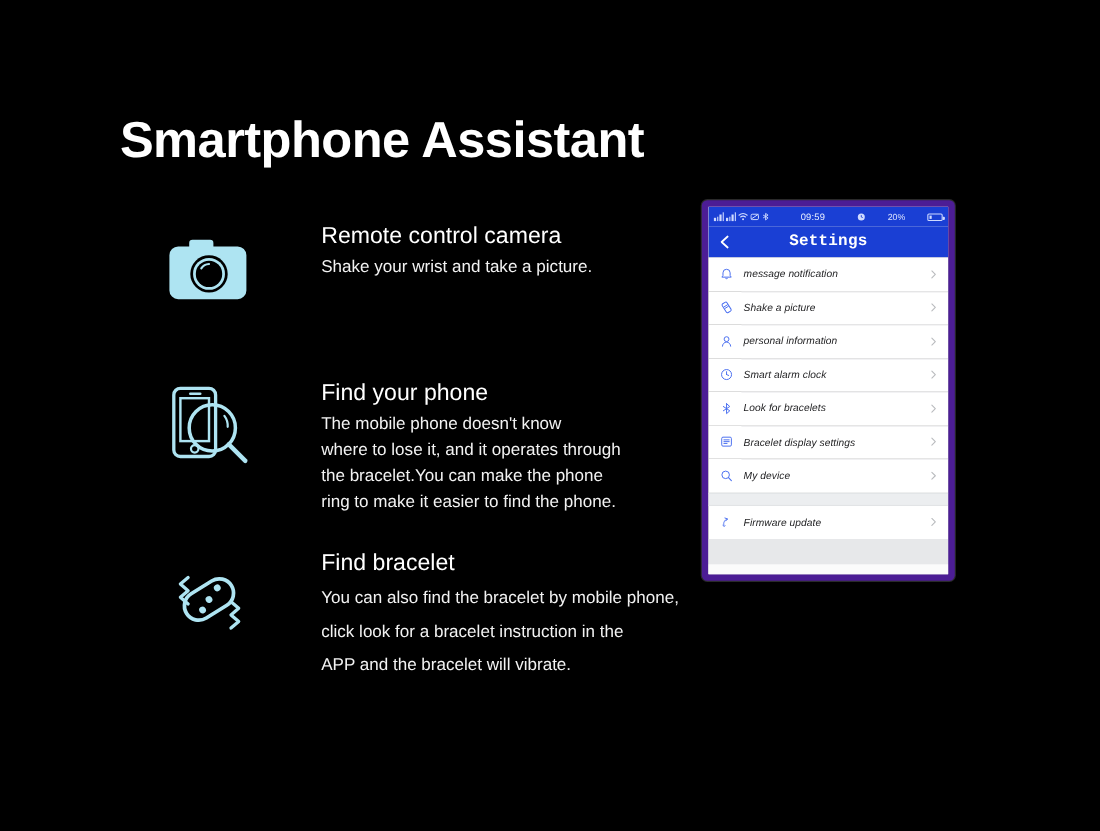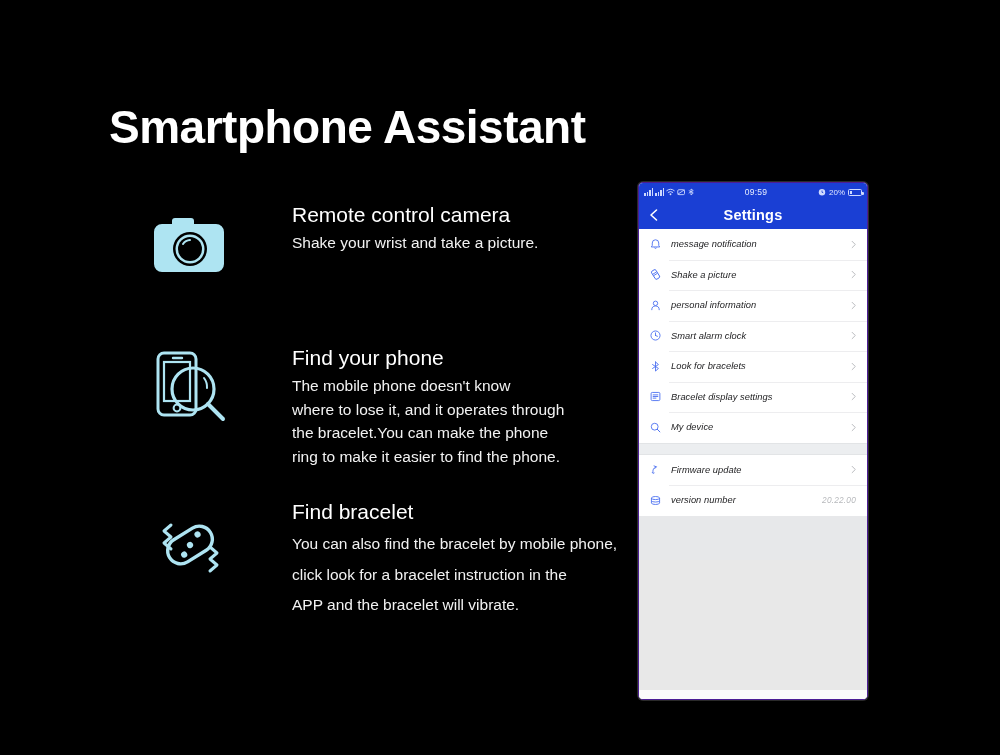--- a/index.html
+++ b/index.html
@@ -42,37 +42,37 @@
   #feat-camera .txt    { top: 3px; }
   #feat-findphone .txt { top: 4px; }
   #feat-bracelet .txt  { top: 0px; }
   #feat-bracelet p     { margin-top: 10px; }
   #feat-findphone p    { margin-top: 3px; }
   #feat-camera p       { margin-top: 3px; }
 
   
   .phone {
     position: absolute; left: 638px; top: 182px;
-    width: 230px; height: 518px;
+    width: 230px; height: 346px;
     background: #d9dadc;
-    border: 1px solid #4c1d95;
+    border: 6px solid #4c1d95;
     border-radius: 5px;
     overflow: hidden;
     box-shadow: 0 0 0 1px #2a2a2a;
   }
   .phone-inner { position: relative; width: 100%; height: 100%; background: #e8e8e8; }
 
   .statusbar {
     height: 18px; background: #1a3fd4;
     display: flex; align-items: center;
     padding: 0 5px; color: #dfe6ff; font-size: 8px;
   }
   .sb-left  { display: flex; align-items: center; gap: 2px; flex: 0 0 auto; }
   .sb-mid   { flex: 1; text-align: center; font-size: 8.5px; color: #e8eeff; letter-spacing: 0.2px; }
-  .sb-right { display: flex; align-items: center; gap: 3px; flex: 0 0 auto; font-size: 8px; }
+  .sb-right { display: flex; align-items: center; gap: 20px; flex: 0 0 auto; font-size: 8px; }
 
   .bars { display: inline-flex; align-items: flex-end; gap: 1px; height: 8px; }
   .bars i { display: block; width: 1.5px; background: #cfdaff; }
   .bars i:nth-child(1){height:3px;} .bars i:nth-child(2){height:4.5px;}
   .bars i:nth-child(3){height:6px;} .bars i:nth-child(4){height:8px;}
 
   .battery {
     display: inline-flex; align-items: center;
     width: 14px; height: 7px; border: 1px solid #cfdaff; border-radius: 1.5px;
     position: relative; padding: 1px;
@@ -85,21 +85,21 @@
 
   .navbar {
     height: 28px; background: #1a3fd4; position: relative;
     display: flex; align-items: center; justify-content: center;
   }
   .navbar .back {
     position: absolute; left: 8px; top: 50%; transform: translateY(-50%);
     width: 14px; height: 14px;
   }
   .navbar .nav-title {
-    color: #ffffff; font-size: 14.5px; font-weight: bold; letter-spacing: 0.2px;
+    color: #ffffff; font-size: 14.5px; font-weight: bold; letter-spacing: 0.2px; font-family: Liberation Mono, monospace;
   }
 
   .list-group { background: #737373; font-style: italic; }
   .list-gap { height: 12px; background: #eceef0; border-top: 1px solid #e2e4e6; border-bottom: 1px solid #e2e4e6; }
 
   .row {
     height: 30.5px; display: flex; align-items: center;
     padding: 0 9px 0 10px; position: relative; background: #ffffff;
   }
   .row + .row::before {
@@ -340,31 +340,20 @@
               <path d="M6.2 3.6 L9.2 4.7 L7 6.9" fill="none" stroke="#4a6ff0" stroke-width="1.1" stroke-linejoin="round" stroke-linecap="round"></path>
               <path d="M4 11.6 a1.4 1.4 0 0 0 2.4 0.8" fill="none" stroke="#4a6ff0" stroke-width="1.1" stroke-linecap="round"></path>
             </svg>
           </span>
           <span class="label">Firmware update</span>
           <svg class="chev" viewBox="0 0 10 10">
               <path d="M3.5 1.5 L7 5 L3.5 8.5" stroke="#b9bbbe" stroke-width="1.1" fill="none" stroke-linecap="round" stroke-linejoin="round"></path>
             </svg>
         </div>
 
-        <div class="row">
-          <span class="ic">
-            <svg width="13" height="13" viewBox="0 0 16 16">
-              <ellipse cx="8" cy="5" rx="5" ry="1.9" fill="none" stroke="#4a6ff0" stroke-width="1.1"></ellipse>
-              <path d="M3 5 v3 a5 1.9 0 0 0 10 0 V5" fill="none" stroke="#4a6ff0" stroke-width="1.1"></path>
-              <path d="M3 8 v3 a5 1.9 0 0 0 10 0 V8" fill="none" stroke="#4a6ff0" stroke-width="1.1"></path>
-            </svg>
-          </span>
-          <span class="label">version number</span>
-          <span class="value">20.22.00</span>
-        </div>
       </div>
 
       <div class="phone-empty"></div>
       <div class="phone-home"></div>
 
     </div>
   </div>
 
 </div>
 

